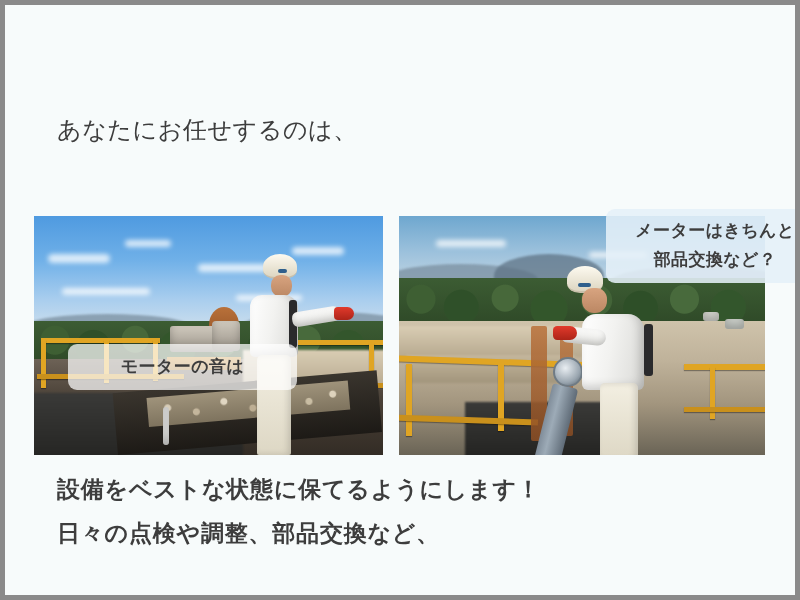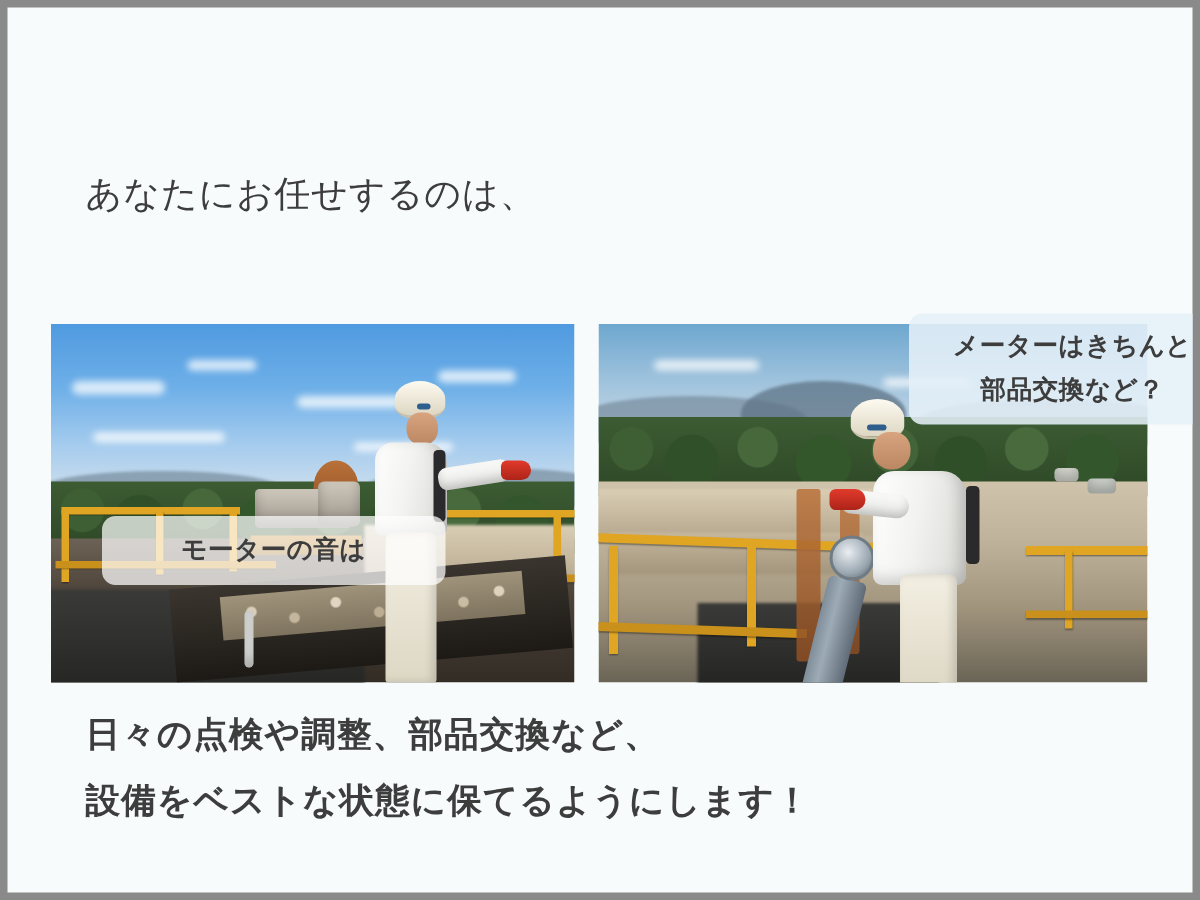--- a/index.html
+++ b/index.html
@@ -388,17 +388,17 @@
       <div class="pants" style="left:55%; top:70%; width:38px; height:32%; border-radius:5px;"></div>
     </div>
   </div>
 
   <div class="caption caption-2">
     <span class="cap-line">メーターはきちんと</span>
     <span class="cap-line">部品交換など？</span>
   </div>
 
   <div class="outro">
+    <div>設備をベストな状態に保てるようにします！</div>
     <div>日々の点検や調整、部品交換など、</div>
-    <div>設備をベストな状態に保てるようにします！</div>
   </div>
 
 </div>
 
 </body></html>

